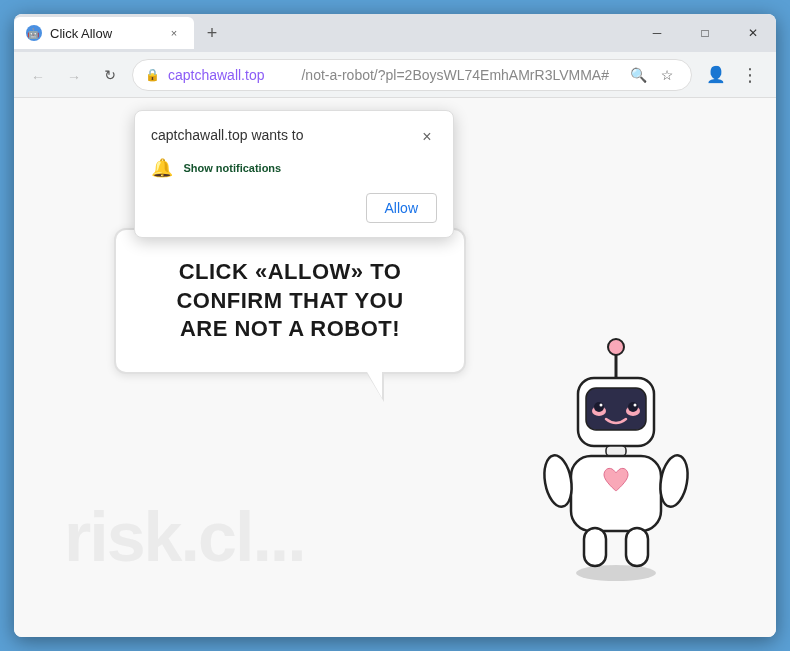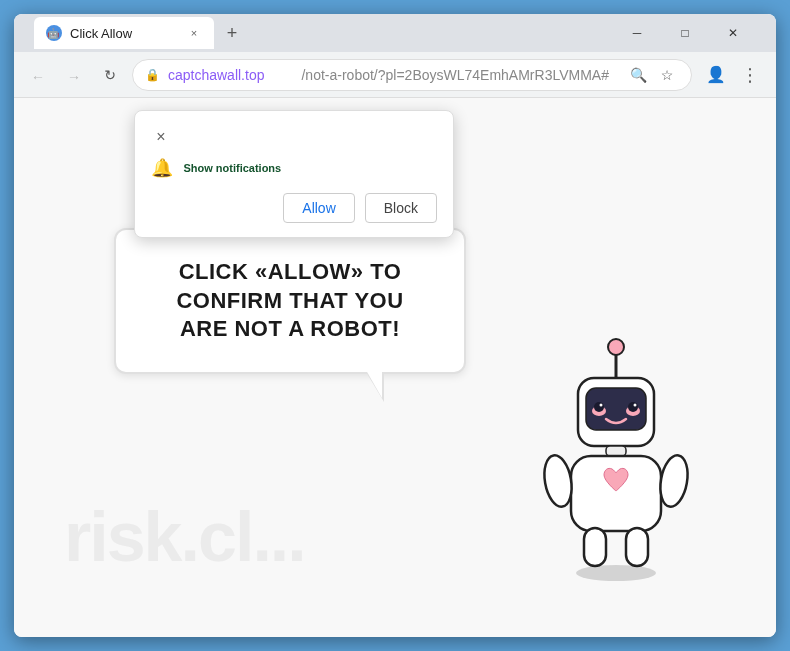--- a/index.html
+++ b/index.html
@@ -23,21 +23,21 @@
       flex-direction: column;
       overflow: hidden;
     }
 
     
     .title-bar {
       background: #dee1e6;
       height: 38px;
       display: flex;
       align-items: center;
-      padding: 0 20px;
+      padding: 0 0;
       gap: 6px;
       border-radius: 8px 8px 0 0;
     }
 
     .tab-area {
       display: flex;
       align-items: center;
       flex: 1;
       gap: 4px;
     }
@@ -369,29 +369,29 @@
       <div class="toolbar-btn chrome-menu">⋮</div>
     </div>
   </div>
 
   <div class="content-area">
 
     <div class="wm-overlay">risk.cl...</div>
 
     <div class="notification-popup">
       <div class="popup-header">
+        <span class="popup-title">captchawall.top wants to</span>
         <div class="popup-close">×</div>
       </div>
       <div class="popup-permission">
         <span class="bell-icon">🔔</span>
         <span class="permission-text">Show notifications</span>
       </div>
       <div class="popup-actions">
         <button class="btn-allow">Allow</button>
-        <button class="btn-block">Block</button>
       </div>
     </div>
 
     <div class="speech-bubble-wrap">
       <div class="speech-bubble">
         <div class="speech-bubble-text">CLICK «ALLOW» TO CONFIRM THAT YOU ARE NOT A ROBOT!</div>
       </div>
     </div>
 
     <div class="robot-wrap">

